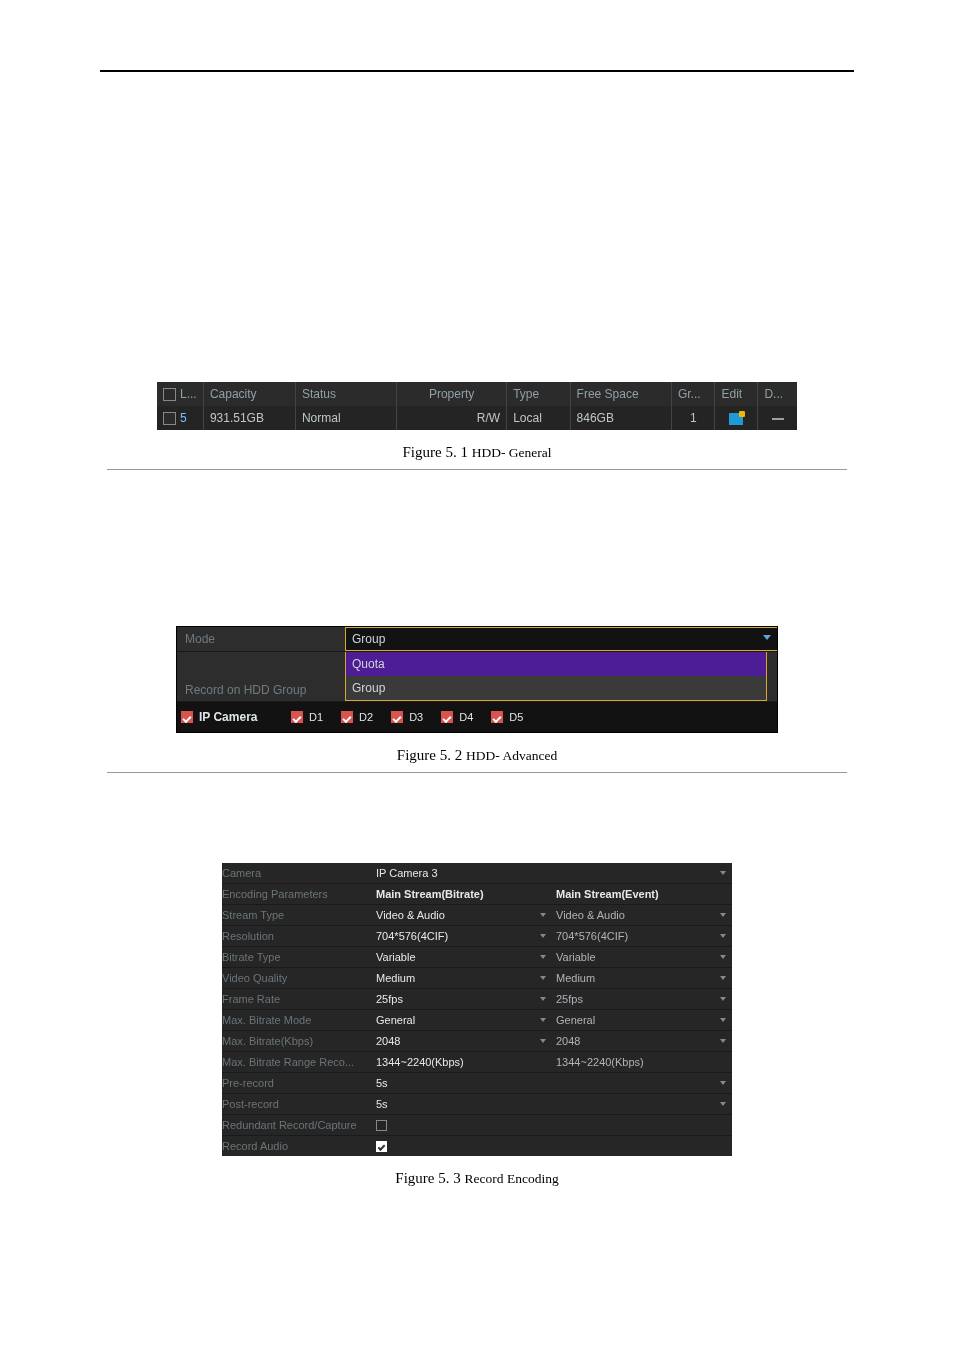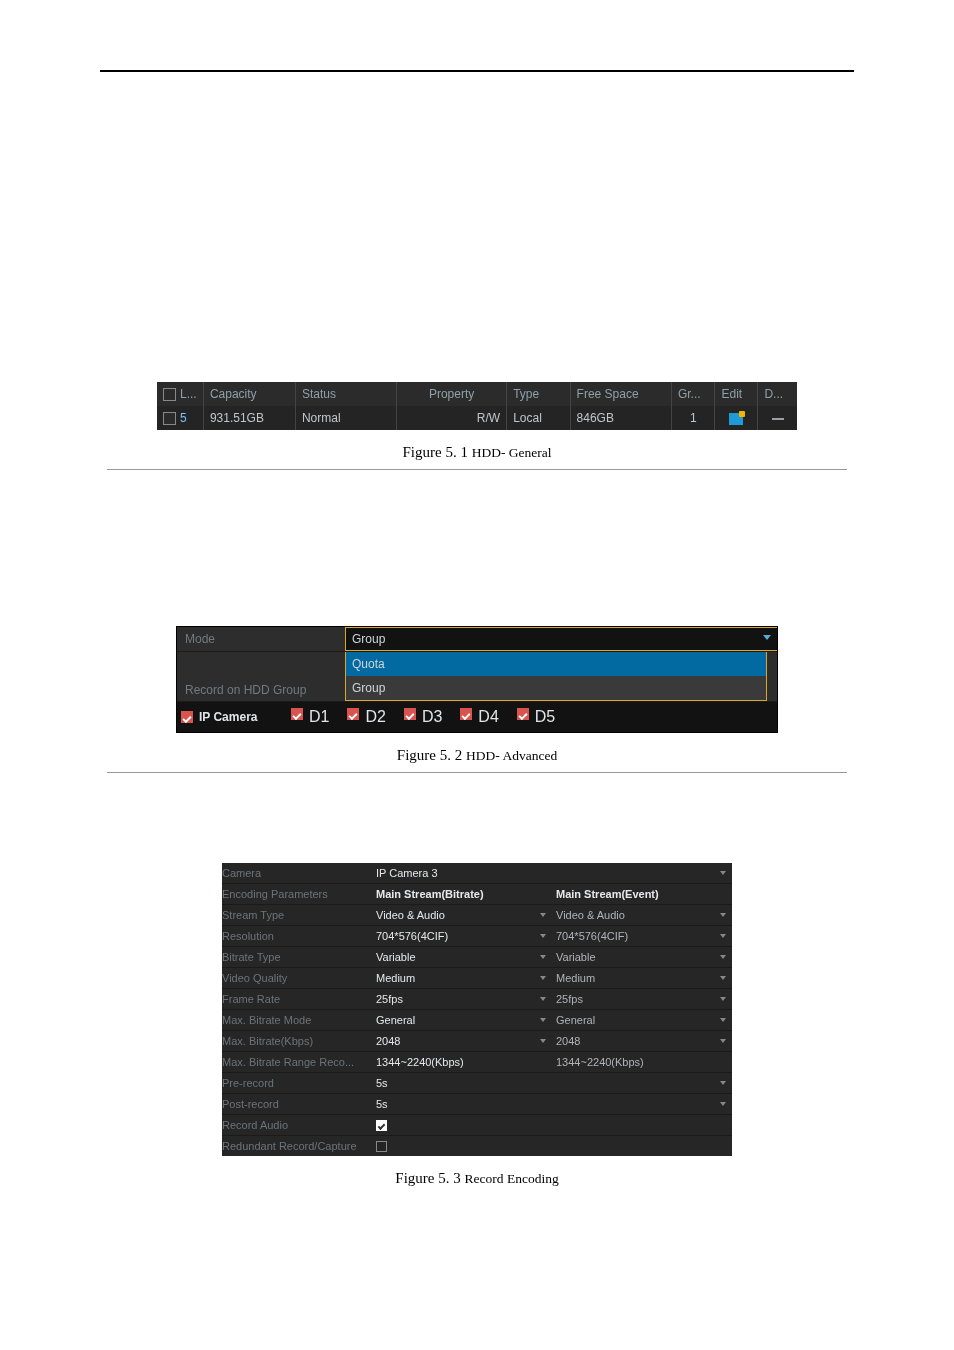--- a/index.html
+++ b/index.html
@@ -20,30 +20,30 @@
   .caption .sm{font-size:13.5px}
   .thin-rule{border:0;border-top:1px solid #999;margin:0 auto 30px auto;width:740px}
   .spacer2{height:110px}
   
   .mode-panel{width:600px;margin:16px auto 4px auto;font-family:Arial,Helvetica,sans-serif;font-size:12px;color:#9aa0a6;background:#2d2d2d;border:1px solid #000}
   .mode-row{display:flex;align-items:center;height:24px;border-bottom:1px solid #1a1a1a}
   .mode-row:last-child{border-bottom:0}
   .mode-label{width:160px;padding-left:8px;color:#6f7a81}
   .mode-sel{flex:1;background:#121212;color:#cfd5d8;height:22px;line-height:22px;padding:0 6px;position:relative;border:1px solid #d9a72c;border-right:0;display:flex}
   .mode-sel.focus{border-color:#d9a72c}
-  .mode-dd{width:420px;background:#0369a1;color:#cfd5d8}
+  .mode-dd{width:420px;background:#4c1d95;color:#cfd5d8}
   .mode-opt{padding:2px 6px;height:20px;line-height:20px}
   .mode-opt.sel{background:#3a3a3a}
   .mode-dd-wrap{border:1px solid #d9a72c;border-top:0}
   .caret{position:absolute;right:6px;top:7px;width:0;height:0;border-left:4px solid transparent;border-right:4px solid transparent;border-top:5px solid #5aa9d6}
   .cam-row{display:flex;align-items:center;height:30px;background:#121212}
   .cam-label{display:flex;align-items:center;width:110px;padding-left:4px;color:#dfe5e8;font-weight:bold}
   .cam-chk{width:12px;height:12px;background:#d9534f;margin-right:6px;position:relative}
   .cam-chk::after{content:"";position:absolute;left:2px;top:5px;width:6px;height:3px;border-left:2px solid #fff;border-bottom:2px solid #fff;transform:rotate(-45deg)}
-  .d-item{display:flex;align-items:flex-start;margin-right:18px;color:#dfe5e8;font-size:16px}
+  .d-item{display:flex;align-items:flex-start;margin-right:18px;color:#dfe5e8;font-size:11px}
   .spacer3{height:60px}
   
   .enc-panel{width:510px;margin:0 auto 4px auto;font-family:Arial,Helvetica,sans-serif;font-size:11px;color:#9aa0a6;background:#262626}
   .enc-row{display:flex;height:20px;border-top:1px solid #1a1a1a}
   .enc-row:first-child{border-top:0}
   .enc-lbl{width:150px;color:#6b747a;display:flex;align-items:center}
   .enc-c1,.enc-c2{flex:1;color:#e6e9eb;display:flex;align-items:center;padding-left:4px;position:relative}
   .enc-c1.sel::after,.enc-c2.sel::after,.enc-full.sel::after{content:"";position:absolute;right:6px;top:8px;width:0;height:0;border-left:3px solid transparent;border-right:3px solid transparent;border-top:4px solid #888}
   .enc-c2{color:#aeb4b8}
   .enc-full{flex:1;color:#e6e9eb;display:flex;align-items:center;padding-left:4px;position:relative}
@@ -189,26 +189,26 @@
     </div>
     <div class="enc-row">
       <div class="enc-lbl">Pre-record</div>
       <div class="enc-full sel">5s</div>
     </div>
     <div class="enc-row">
       <div class="enc-lbl">Post-record</div>
       <div class="enc-full sel">5s</div>
     </div>
     <div class="enc-row">
+      <div class="enc-lbl">Redundant Record/Capture</div>
+      <div class="enc-full">
+          <span class="enc-chk off"></span>
+        </div>
+    </div>
+    <div class="enc-row">
       <div class="enc-lbl">Record Audio</div>
       <div class="enc-full">
           <span class="enc-chk on"></span>
         </div>
     </div>
-    <div class="enc-row">
-      <div class="enc-lbl">Redundant Record/Capture</div>
-      <div class="enc-full">
-          <span class="enc-chk off"></span>
-        </div>
-    </div>
   </div>
   <div class="caption"><span>Figure 5. 3 </span><span class="sm">Record Encoding</span></div>
 </div>
 
 </body></html>

